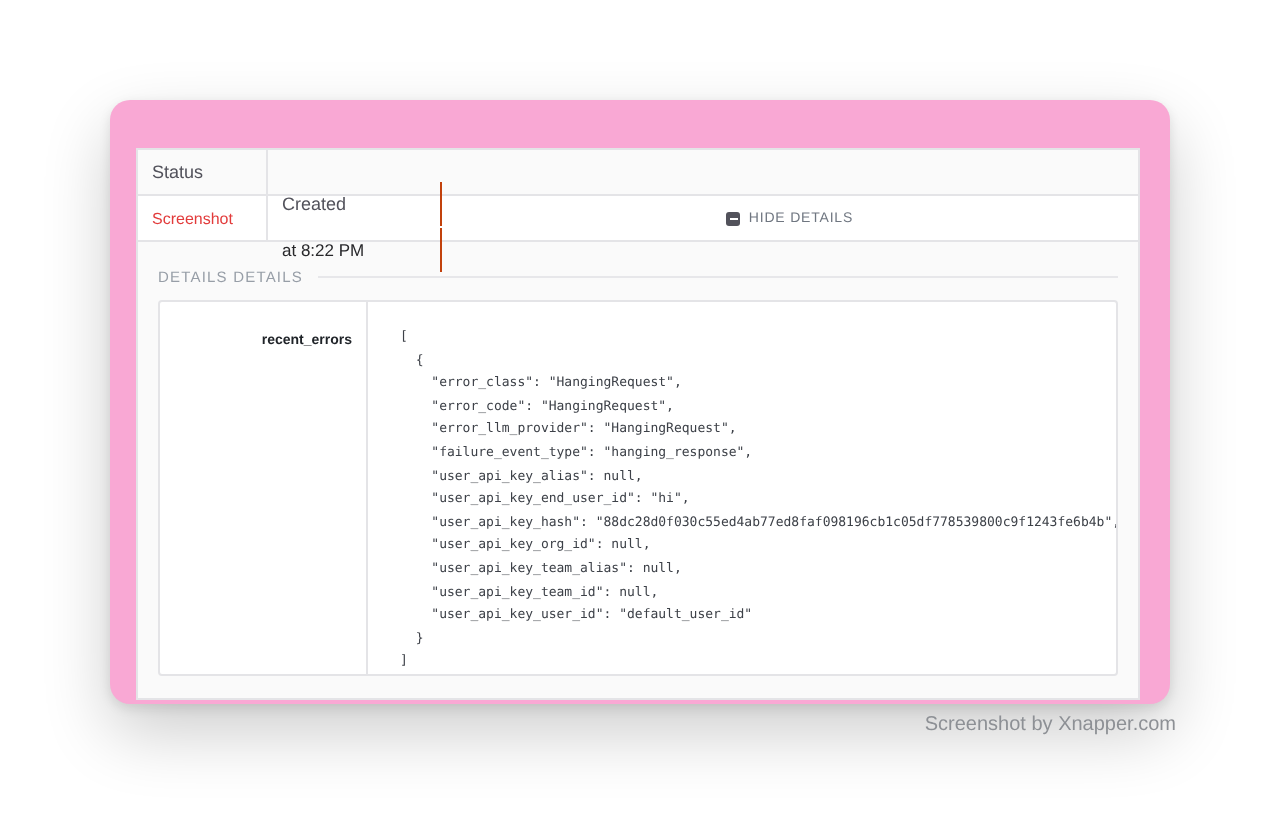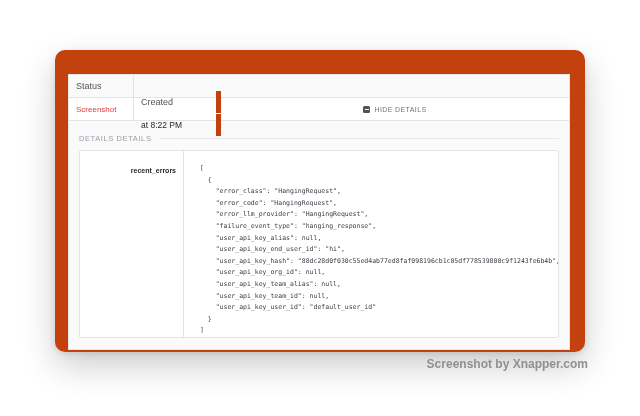--- a/index.html
+++ b/index.html
@@ -9,21 +9,21 @@
     font-family: "Liberation Sans", sans-serif;
     overflow: hidden;
   }
   .stage { position: relative; width: 640px; height: 416px; }
 
   .card {
     position: absolute;
     left: 55px; top: 50px;
     width: 530px; height: 302px;
     box-sizing: border-box;
-    background: #c2410c;
+    background: #f9a8d4;
     border-radius: 10px;
     box-shadow: 0 2px 6px rgba(0,0,0,0.10), 0 14px 34px rgba(0,0,0,0.20);
     padding: 24px 15px 0 13px;
   }
 
   .tbl {
     border: 1px solid #e4e4e7;
     background: #ffffff;
   }
   .row { display: flex; align-items: center; }
@@ -33,21 +33,21 @@
     border-bottom: 1px solid #e4e4e7;
   }
   .trow {
     height: 22px;
     border-bottom: 1px solid #e4e4e7;
     background: #ffffff;
   }
   .cell { box-sizing: border-box; height: 100%; display: flex; align-items: center; }
   .c-status  { width: 65px;  padding-left: 7px;  border-right: 1px solid #e4e4e7; }
   .c-summary { width: 248px; padding-left: 10px; border-right: 1px solid #e4e4e7; }
-  .c-created { width: 87px;  padding-left: 7px;  border-right: 5px solid #c2410c; margin-top: 32px; }
+  .c-created { width: 87px;  padding-left: 7px;  border-right: 1px solid #c2410c; margin-top: 32px; }
   .c-actions { flex: 1; justify-content: center; }
 
   .th { font-size: 9px; color: #52525b; }
 
   .status-text { font-size: 8px; color: #e23b3b; }
   .summary-link {
     font-size: 7.5px; letter-spacing: -0.15px;
     color: #2563eb; text-decoration: none; white-space: nowrap;
     cursor: pointer;
   }
@@ -109,21 +109,21 @@
     font-size: 6.5px;
     line-height: 11.6px;
     color: #3d4148;
     white-space: pre;
     overflow: hidden;
   }
 
   .watermark {
     position: absolute;
     top: 357px; right: 52px;
-    font-size: 12px; font-weight: bold;
+    font-size: 10px; font-weight: normal;
     color: #8d9095;
   }
 </style>
 </head>
 <body>
 
 <div class="stage">
   <div class="card">
     <div class="tbl">
 

